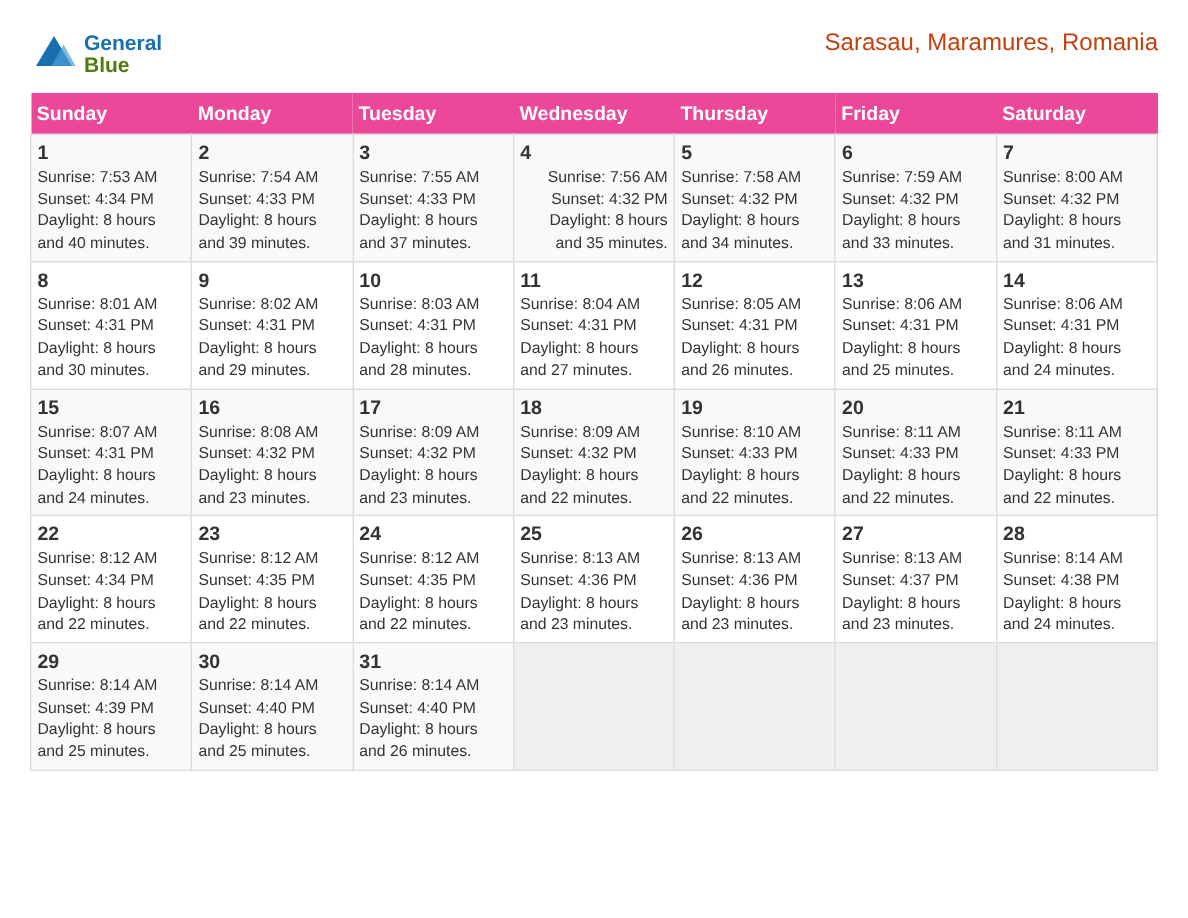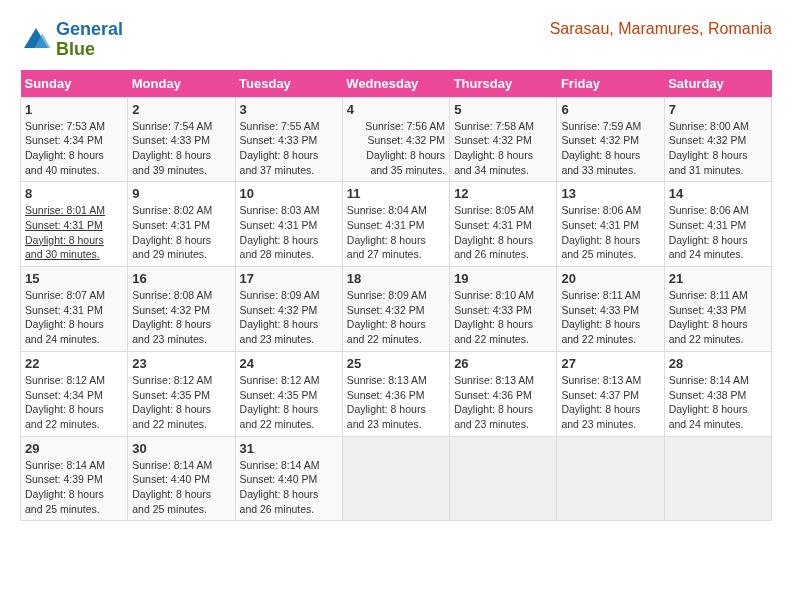--- a/index.html
+++ b/index.html
@@ -15,21 +15,21 @@
       justify-content: space-between;
       align-items: flex-start;
       margin-bottom: 10px;
     }
     .logo {
       display: flex;
       align-items: center;
       gap: 4px;
     }
     .logo-text {
-      font-size: 18px;
+      font-size: 14px;
       font-weight: bold;
       color: #333;
       line-height: 1.1;
     }
     .logo-text span {
       color: #1a6faf;
     }
     .logo-icon {
       width: 32px;
       height: 32px;
@@ -168,21 +168,21 @@
           <span class="day-num">7</span>
           <div class="day-detail" style="white-space: pre-line;">Sunrise: 8:00 AM
 Sunset: 4:32 PM
 Daylight: 8 hours
 and 31 minutes.</div>
         </td>
       </tr>
       <tr>
         <td>
           <span class="day-num">8</span>
-          <div class="day-detail" style="white-space: pre-line; text-decoration: underline;">Sunrise: 8:01 AM
+          <div class="day-detail" style="white-space: pre-line;">Sunrise: 8:01 AM
 Sunset: 4:31 PM
 Daylight: 8 hours
 and 30 minutes.</div>
         </td>
         <td>
           <span class="day-num">9</span>
           <div class="day-detail" style="white-space: pre-line;">Sunrise: 8:02 AM
 Sunset: 4:31 PM
 Daylight: 8 hours
 and 29 minutes.</div>

